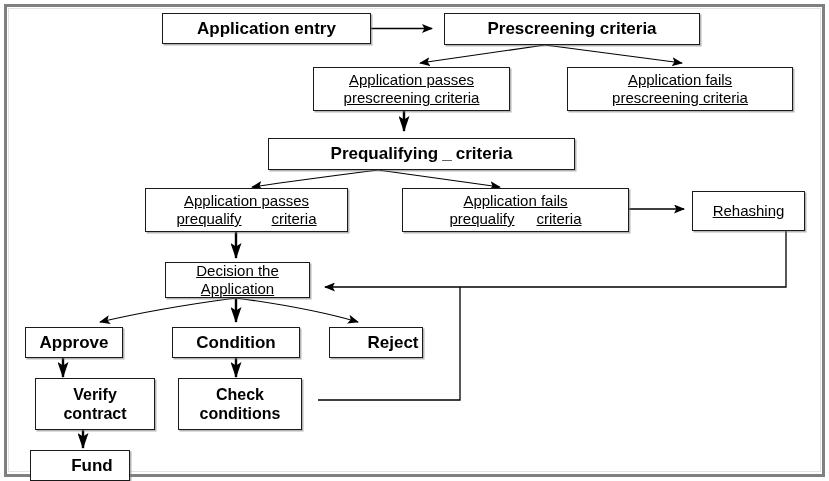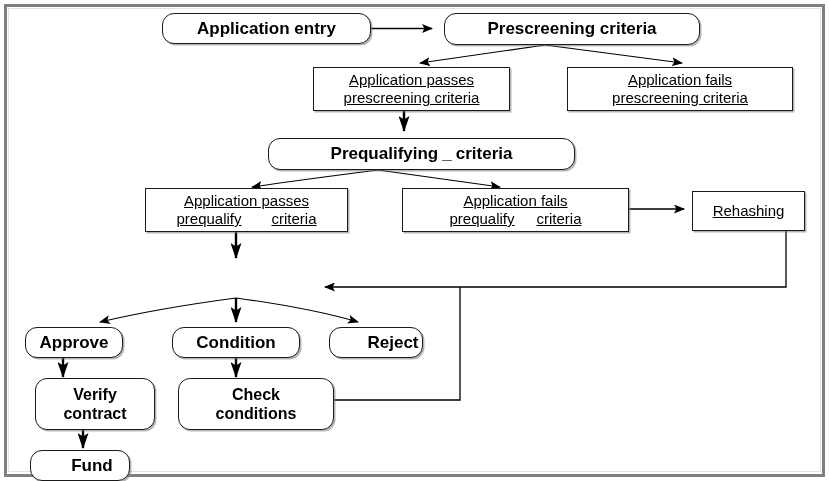--- a/index.html
+++ b/index.html
@@ -52,21 +52,21 @@
     box-sizing: border-box;
     display: flex;
     align-items: center;
     justify-content: center;
     text-align: center;
     color: #000000;
     line-height: 1.12;
     z-index: 3;
   }
   .node .txt { display: block; width: 100%; }
-  .bold   { font-weight: bold; border-radius: 12px; }
+  .bold   { font-weight: bold; }
   .normal { font-weight: normal; text-decoration: underline; }
   .two-line { line-height: 1.2; }
   .gap-line {
     display: flex;
     justify-content: center;
     gap: 22px;
     width: 100%;
   }
   .gap-line-wide {
     display: flex;
@@ -200,41 +200,47 @@
         <span>prequalify</span>
         <span>criteria</span>
       </span>
     </span>
   </div>
 
   <div class="node normal" style="left:692px; top:191px; width:113px; height:40px; font-size:15px;justify-content:center;">
     <span class="txt">Rehashing</span>
   </div>
 
+  <div class="node normal two-line" style="left:165px; top:262px; width:145px; height:36px; font-size:15px;">
+    <span class="txt">
+      <span>Decision the</span><br>
+      <span>Application</span>
+    </span>
+  </div>
 
   <div class="node bold" style="left:25px; top:327px; width:98px; height:31px; font-size:17px;">
     <span class="txt">Approve</span>
   </div>
 
   <div class="node bold" style="left:172px; top:327px; width:128px; height:31px; font-size:17px;">
     <span class="txt">Condition</span>
   </div>
 
   <div class="node bold" style="left:329px; top:327px; width:94px; height:31px; font-size:17px;padding-left:34px;">
     <span class="txt">Reject</span>
   </div>
 
   <div class="node bold two-line" style="left:22px; top:378px; width:120px; height:52px; font-size:16px;margin-left:13px;">
     <span class="txt">
       <span>Verify</span><br>
       <span>contract</span>
     </span>
   </div>
 
-  <div class="node bold two-line" style="left:178px; top:378px; width:156px; height:52px; font-size:16px;">
+  <div class="node bold two-line" style="left:178px; top:378px; width:124px; height:52px; font-size:16px;">
     <span class="txt">
       <span>Check</span><br>
       <span>conditions</span>
     </span>
   </div>
 
   <div class="node bold" style="left:30px; top:450px; width:100px; height:31px; font-size:17px;padding-left:24px;">
     <span class="txt">Fund</span>
   </div>
 

